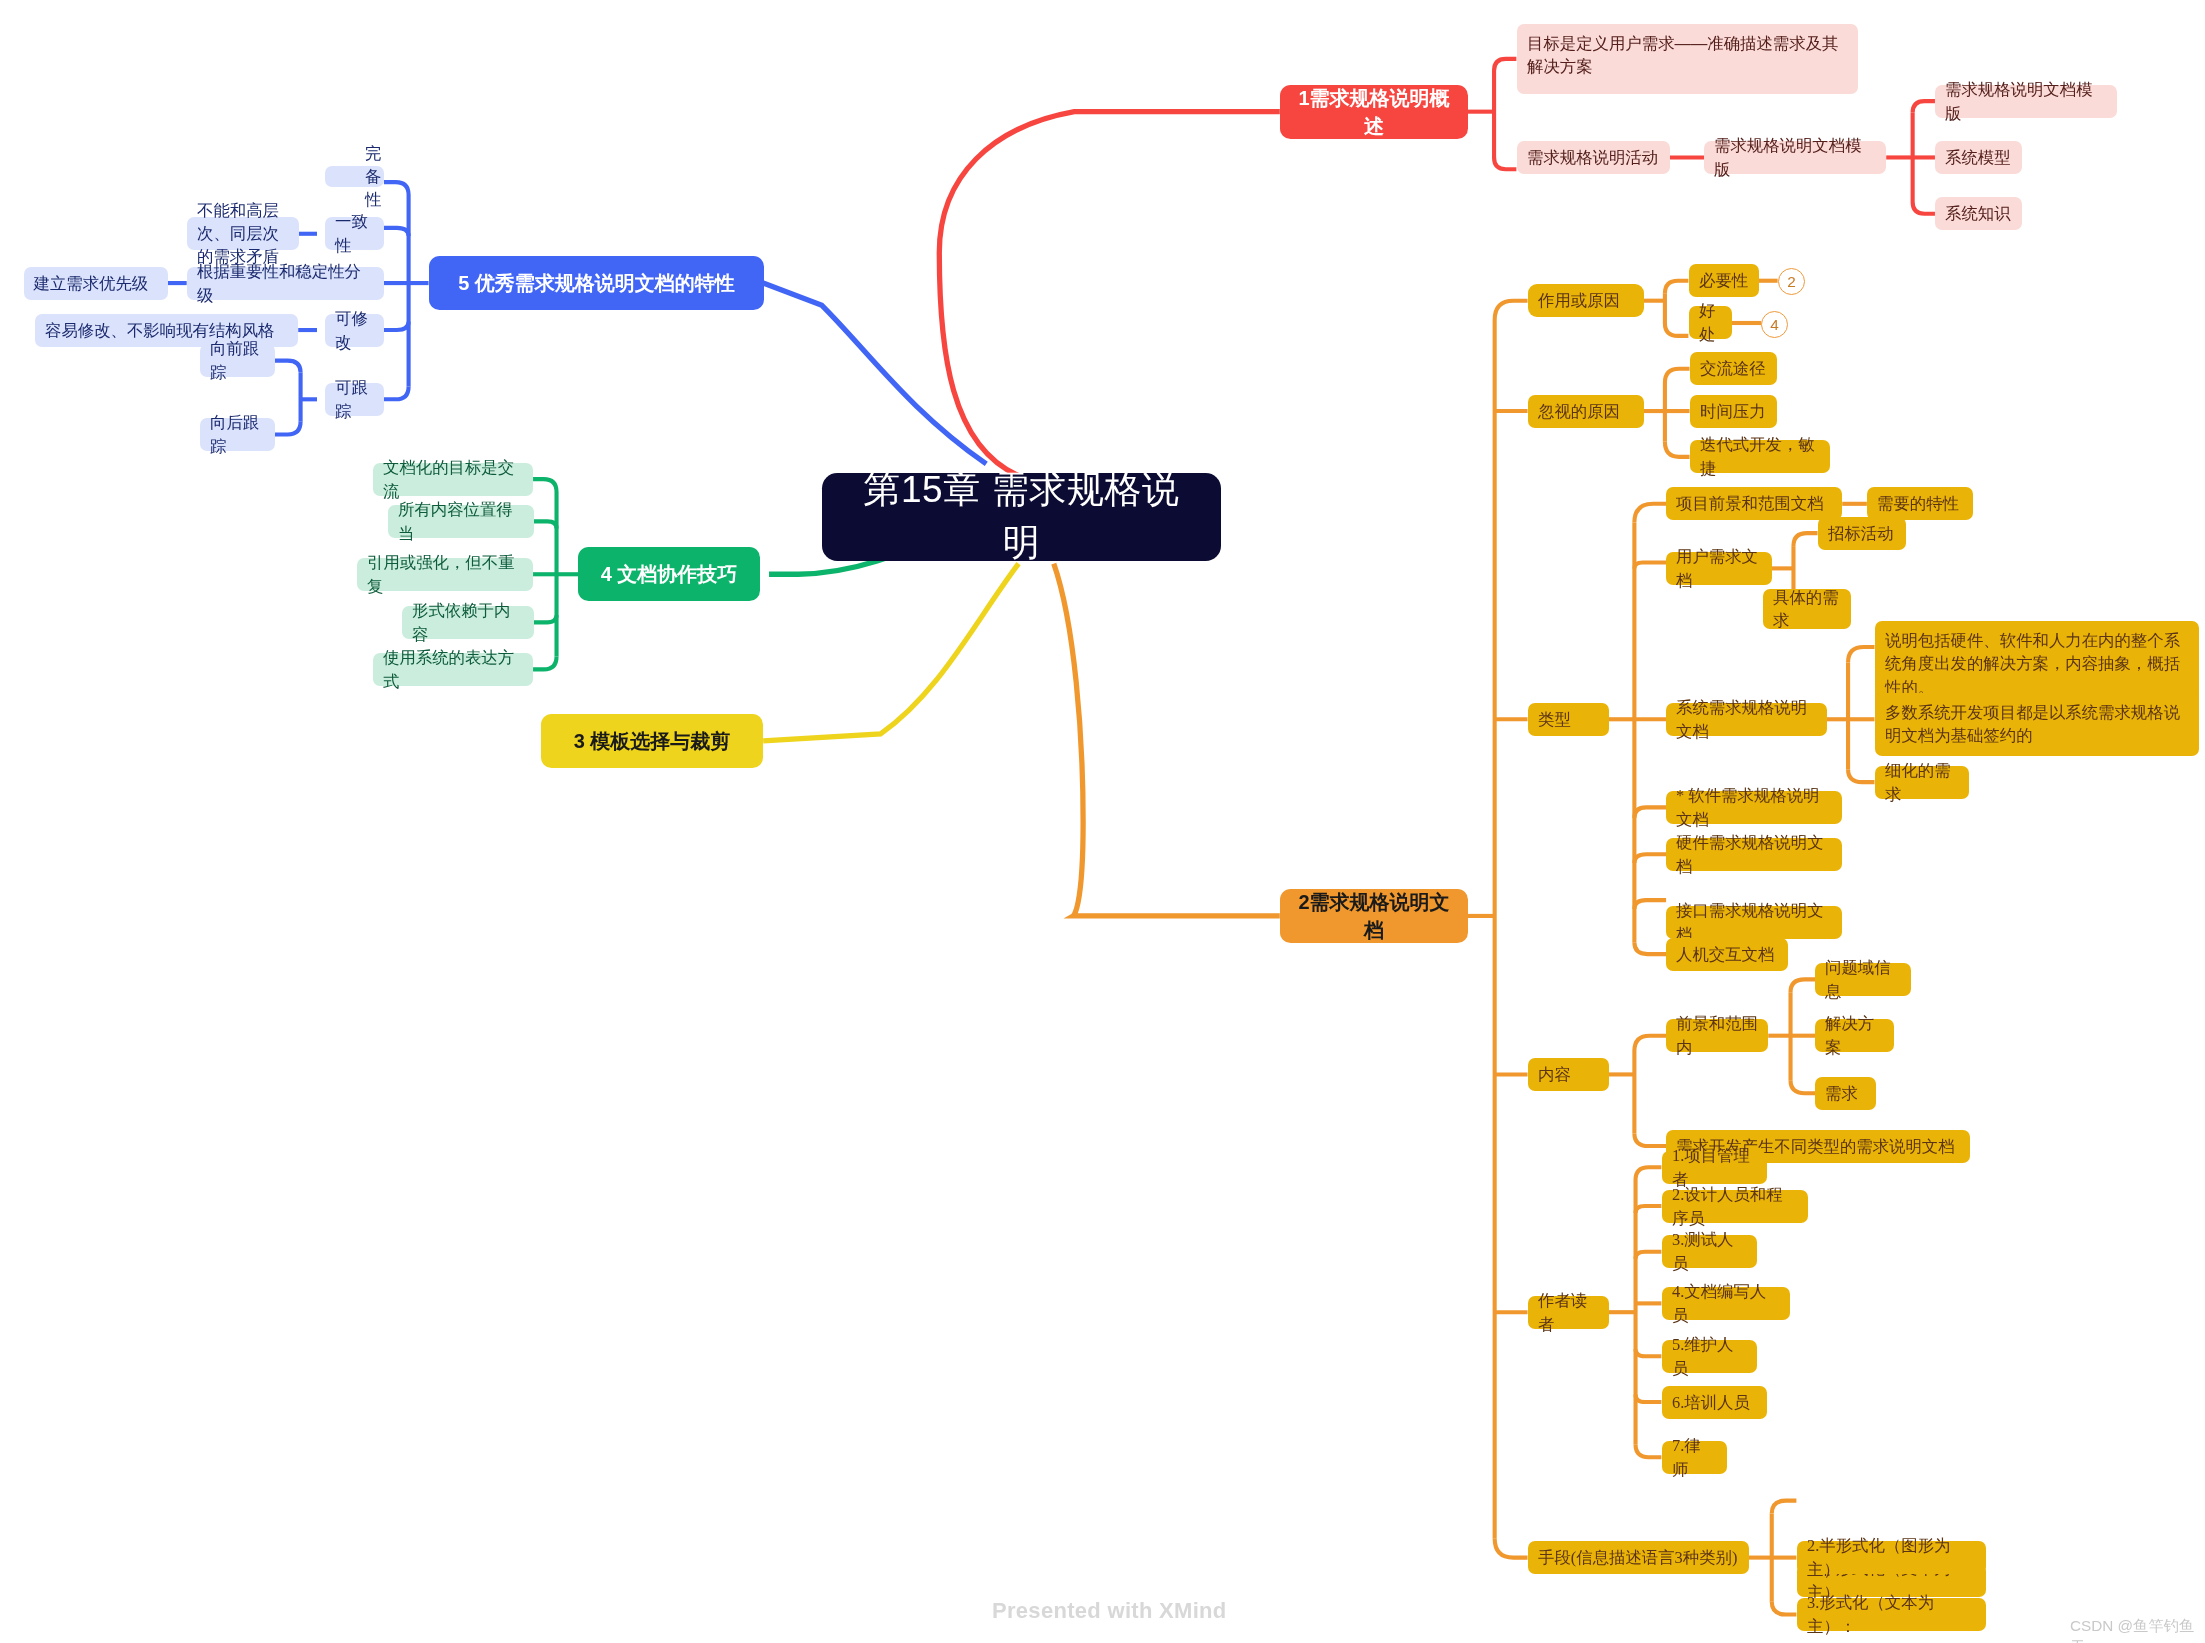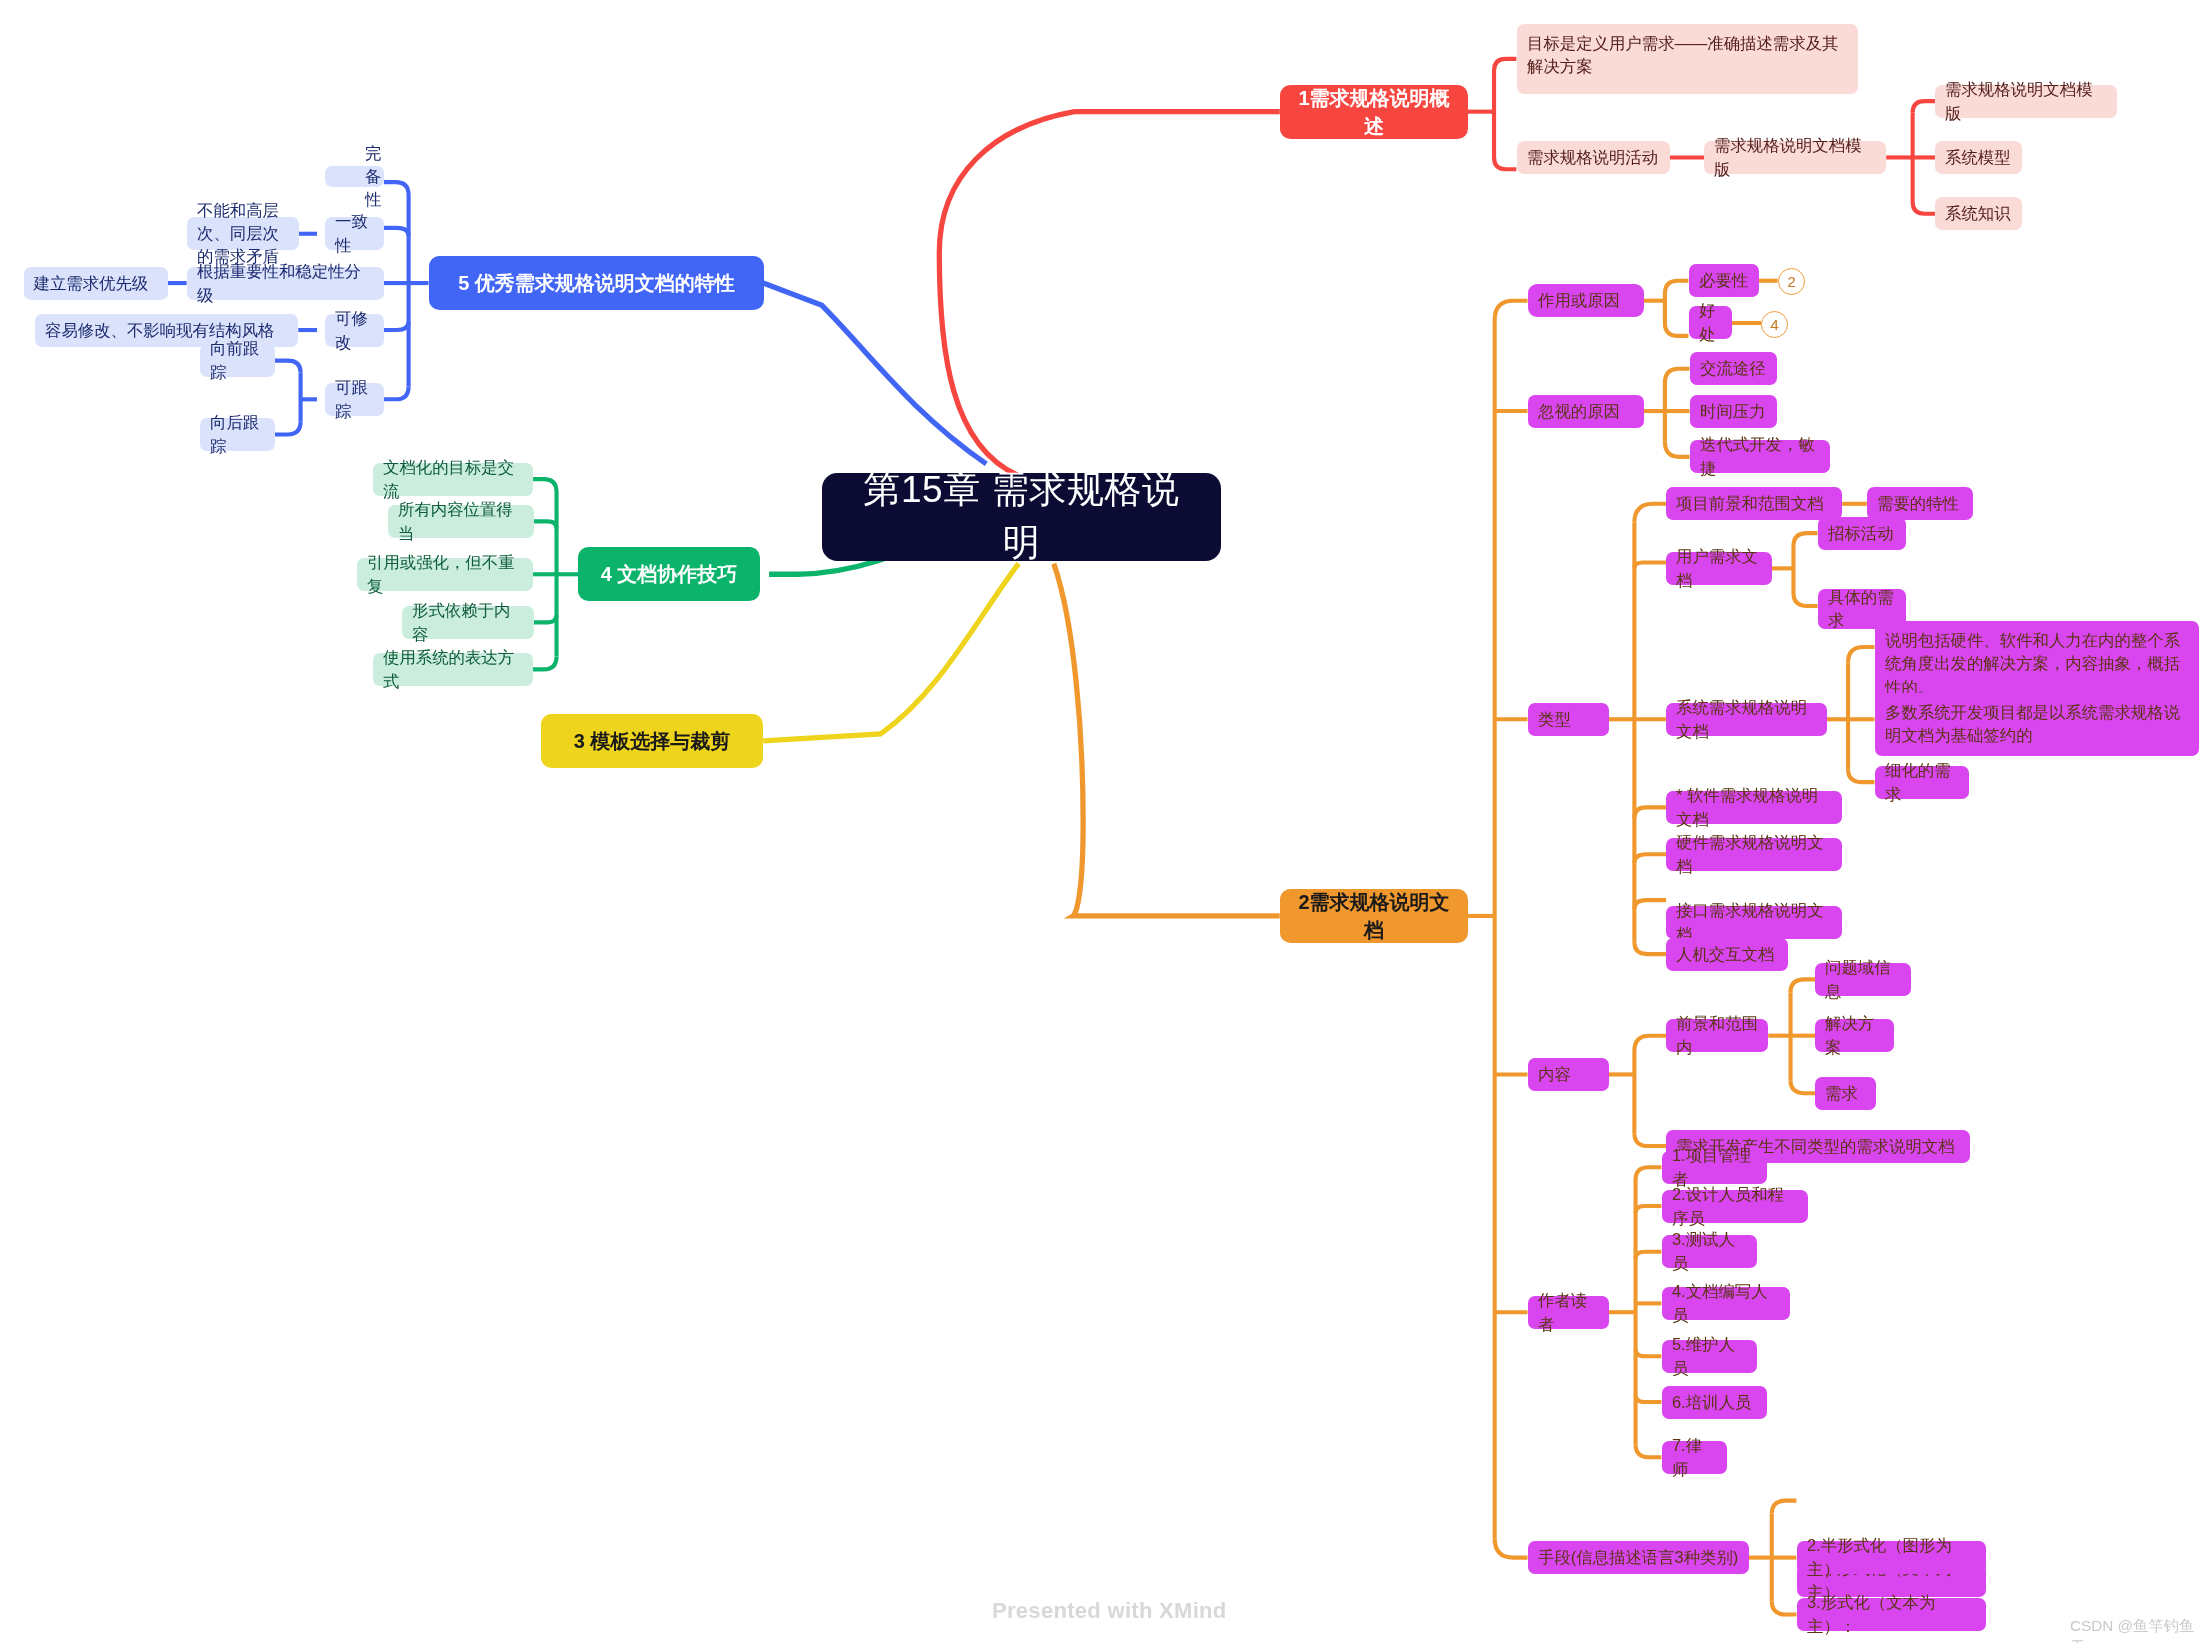--- a/index.html
+++ b/index.html
@@ -40,21 +40,21 @@
   }
   .main.red{background:#f74640;}
   .main.orange{background:#f0982d;color:#1a1a1a;}
   .main.yellow{background:#eed41c;color:#1a1a1a;}
   .main.green{background:#0cb36a;color:#ffffff;}
   .main.blue{background:#4165f5;color:#ffffff;}
 
   
   .sub{font-size:16.4px;padding:5.3px 10px;border-radius:7px;}
   .sub.red{background:#fadbd8;color:#55201c;}
-  .sub.orange{background:#d946ef;color:#5b3414;}
+  .sub.orange{background:#eab308;color:#5b3414;font-family:Liberation Serif, serif;}
   .sub.green{background:#cbeddd;color:#0d5b3b;}
   .sub.blue{background:#dbe2fb;color:#1b2a6e;}
 
   .sub.wrap{align-items:flex-start;padding-top:8.2px;padding-bottom:8.2px;}
 
   
   .badge{
     position:absolute;
     width:25px;height:25px;border-radius:50%;
     border:1.8px solid #ef9a3c;
@@ -270,21 +270,21 @@
   <div class="node sub orange" style="left:1867px;top:487px;width:106px;height:33px;">
     <span>需要的特性</span>
   </div>
 
   <div class="node sub orange" style="left:1666px;top:552px;width:106px;height:33px;">
     <span>用户需求文档</span>
   </div>
   <div class="node sub orange" style="left:1818px;top:517px;width:88px;height:33px;">
     <span>招标活动</span>
   </div>
-  <div class="node sub orange" style="left:1818px;top:589px;width:88px;height:40px;">
+  <div class="node sub orange" style="left:1763px;top:589px;width:88px;height:40px;">
     <span>具体的需求</span>
   </div>
 
   <div class="node sub orange" style="left:1666px;top:703px;width:161px;height:33px;">
     <span>系统需求规格说明文档</span>
   </div>
   <div class="node sub orange wrap" style="left:1875px;top:621px;width:324px;min-height:54px;">
     <span>说明包括硬件、软件和人力在内的整个系统角度出发的解决方案，内容抽象，概括性的。</span>
   </div>
   <div class="node sub orange wrap" style="left:1875px;top:693px;width:324px;min-height:54px;">

